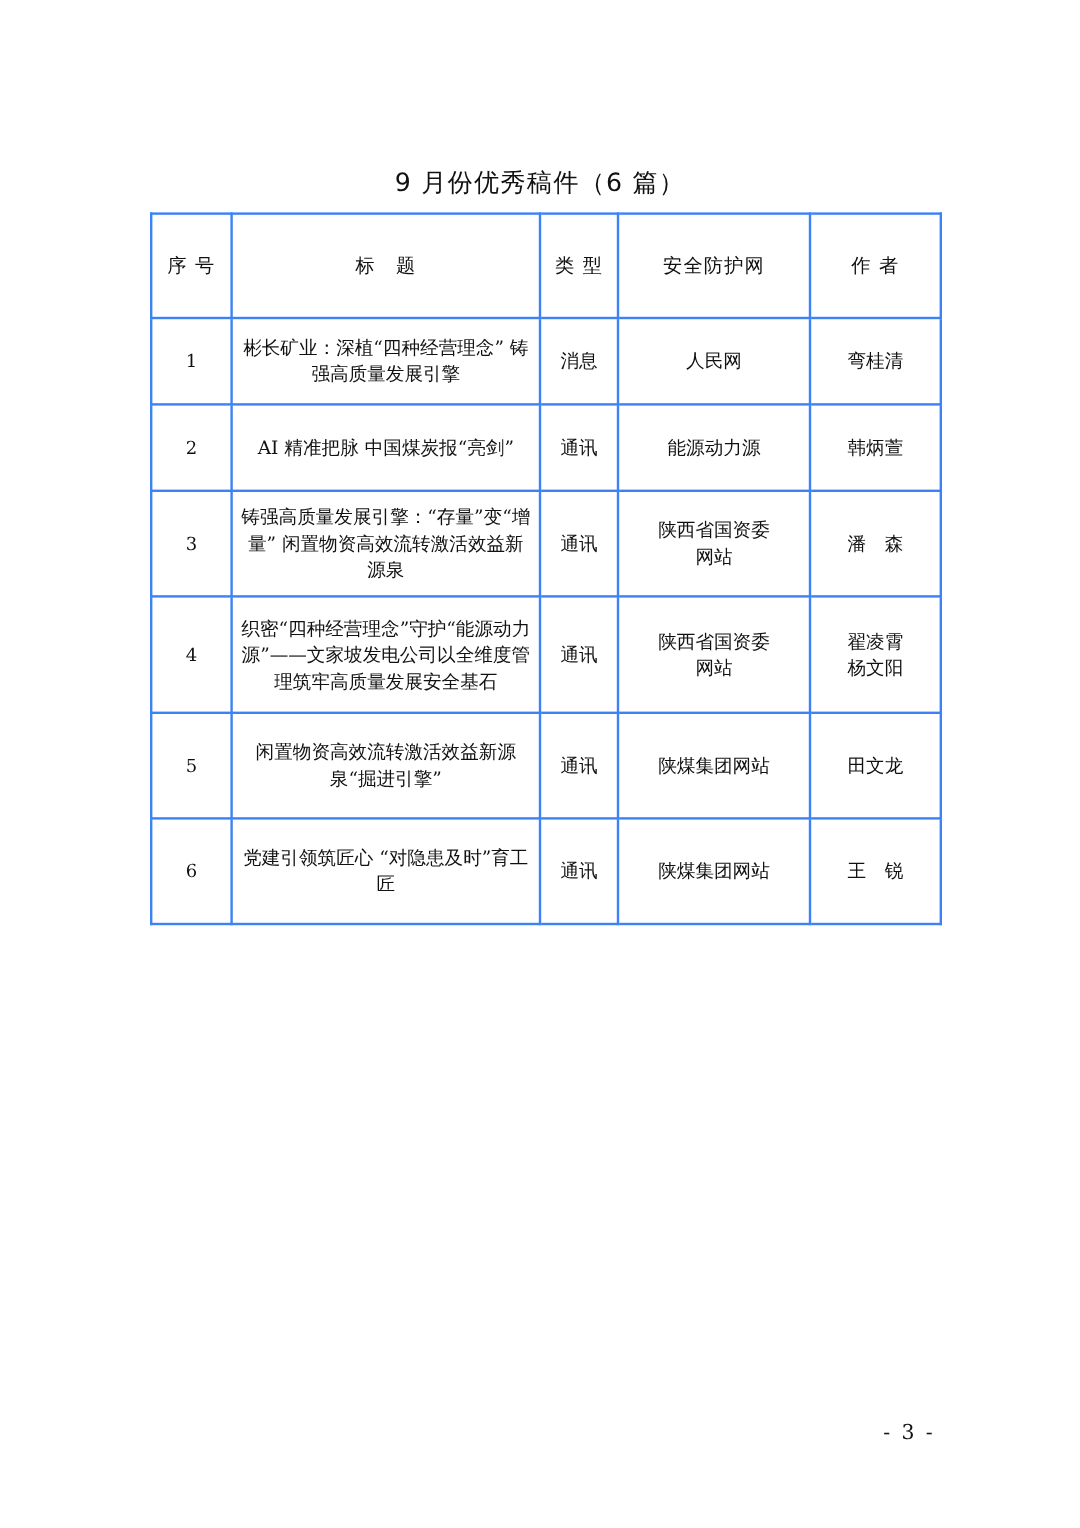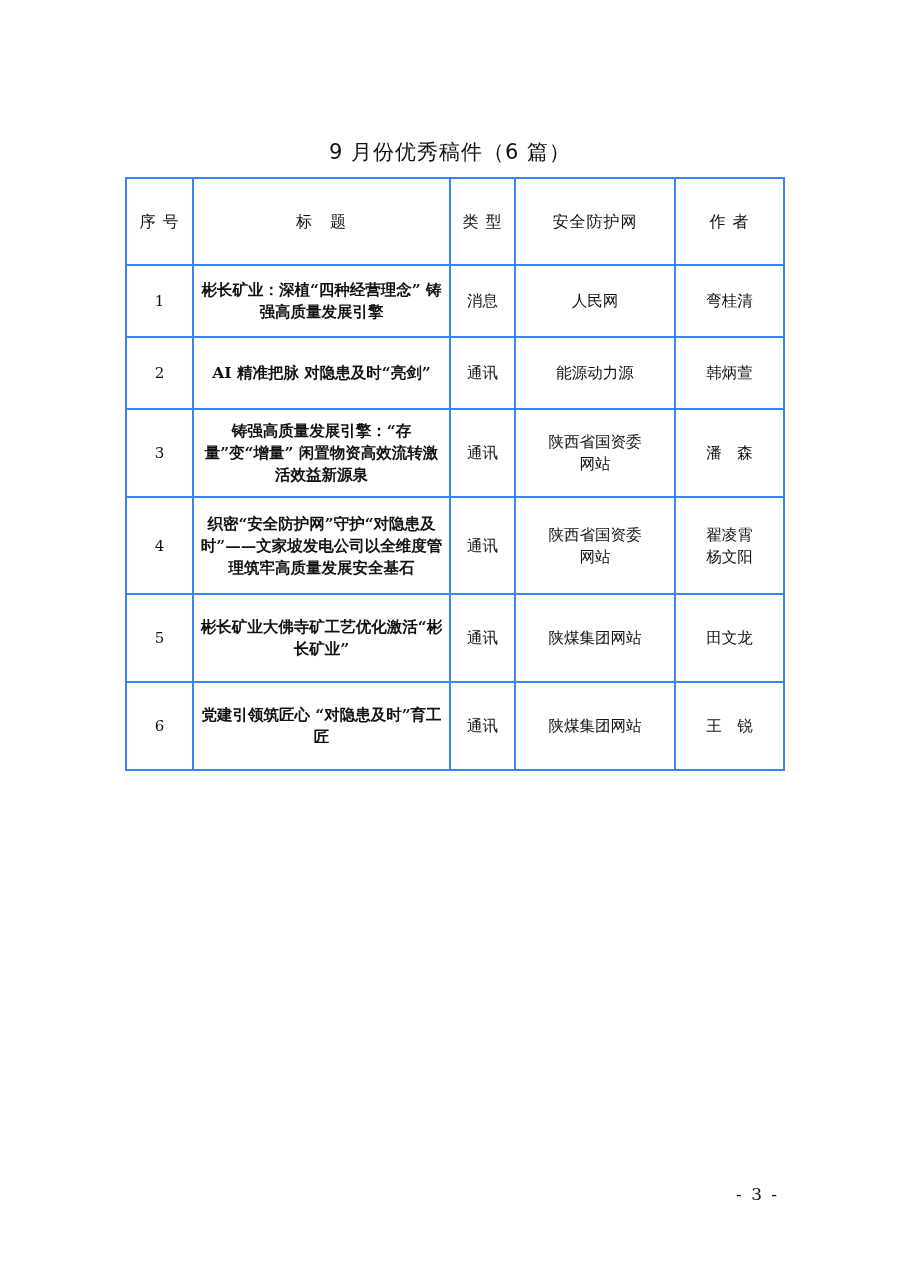--- a/index.html
+++ b/index.html
@@ -5,21 +5,21 @@
   html, body { margin:0; padding:0; background:#fff; }
   body { width:900px; height:1273px; position:relative; overflow:hidden;
          font-family:"DejaVu Serif","Liberation Serif",serif; color:#111; }
   .title { position:absolute; top:138px; left:0; width:900px; text-align:center;
            font-family:"DejaVu Sans","Liberation Sans",sans-serif; font-size:21px; letter-spacing:1px; color:#111; }
   table { position:absolute; left:125px; top:177px; border-collapse:collapse; table-layout:fixed; width:658px; }
   td, th { border:2px solid #3b82f6; text-align:center; vertical-align:middle; font-size:15.5px; line-height:22px;
            font-weight:normal; padding:0 6px; }
   th { font-family:"DejaVu Sans","Liberation Sans",sans-serif; font-size:16px; height:85px; letter-spacing:1px; }
   td.num { font-size:15px; }
-  td.ttl { padding:0 6px;font-weight:bold; }
+  td.ttl { padding:0 6px; }
   .pagenum { position:absolute; left:736px; top:1184px; font-size:17px; letter-spacing:2px; }
 </style>
 </head>
 <body>
 
 <div class="title">9 月份优秀稿件（6 篇）</div>
 
 <table>
   <colgroup>
     <col style="width:67px">
@@ -40,42 +40,42 @@
   <tbody>
     <tr style="height:72px">
       <td class="num">1</td>
       <td class="ttl">彬长矿业：深植“四种经营理念” 铸强高质量发展引擎</td>
       <td>消息</td>
       <td>人民网</td>
       <td>弯桂清</td>
     </tr>
     <tr style="height:72px">
       <td class="num">2</td>
-      <td class="ttl">AI 精准把脉 对隐患及时“亮剑”</td>
+      <td class="ttl">AI 精准把脉 中国煤炭报“亮剑”</td>
       <td>通讯</td>
       <td>能源动力源</td>
       <td>韩炳萱</td>
     </tr>
     <tr style="height:88px">
       <td class="num">3</td>
       <td class="ttl">铸强高质量发展引擎：“存量”变“增量” 闲置物资高效流转激活效益新源泉</td>
       <td>通讯</td>
       <td style="padding:0 30px">陕西省国资委网站</td>
       <td>潘　森</td>
     </tr>
     <tr style="height:97px">
       <td class="num">4</td>
-      <td class="ttl">织密“安全防护网”守护“对隐患及时”——文家坡发电公司以全维度管理筑牢高质量发展安全基石</td>
+      <td class="ttl">织密“四种经营理念”守护“能源动力源”——文家坡发电公司以全维度管理筑牢高质量发展安全基石</td>
       <td>通讯</td>
       <td style="padding:0 30px">陕西省国资委网站</td>
       <td style="padding:0 24px">翟凌霄 杨文阳</td>
     </tr>
     <tr style="height:88px">
       <td class="num">5</td>
-      <td class="ttl">彬长矿业大佛寺矿工艺优化激活“彬长矿业”</td>
+      <td class="ttl">闲置物资高效流转激活效益新源泉“掘进引擎”</td>
       <td>通讯</td>
       <td>陕煤集团网站</td>
       <td>田文龙</td>
     </tr>
     <tr style="height:88px">
       <td class="num">6</td>
       <td class="ttl">党建引领筑匠心 “对隐患及时”育工匠</td>
       <td>通讯</td>
       <td>陕煤集团网站</td>
       <td>王　锐</td>

